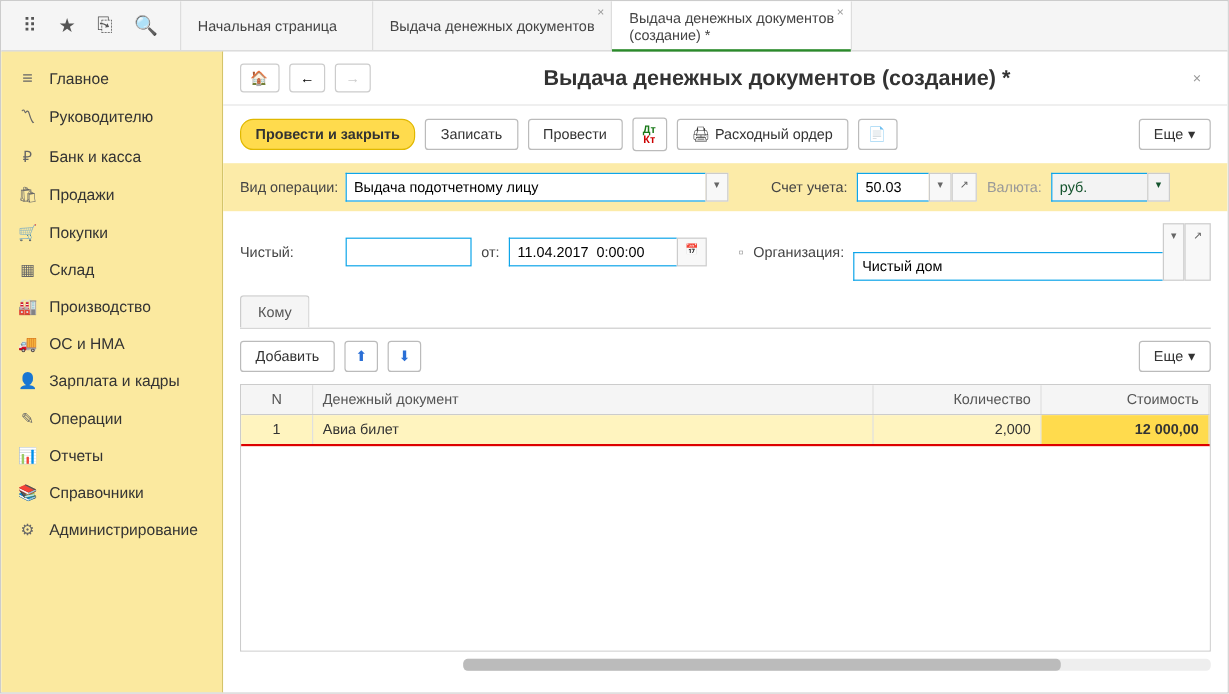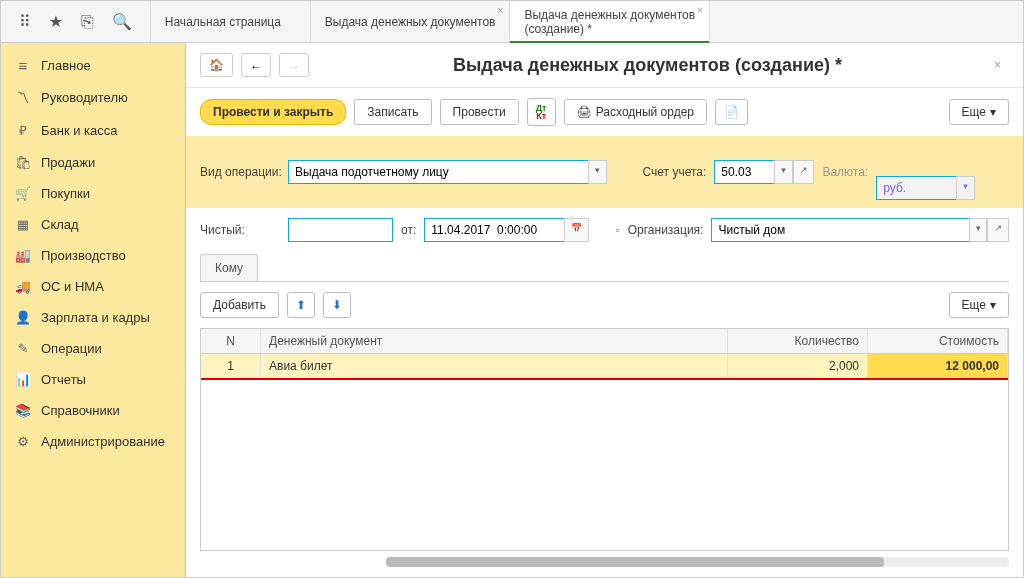--- a/index.html
+++ b/index.html
@@ -27,21 +27,21 @@
 .btn.primary { background: #ffdb4d; border-color: #e0b800; font-weight: bold; border-radius: 11px; }
 .btn.icon-only { padding: 5px 8px; }
 .spacer { flex: 1; }
 .form-row { display: flex; align-items: center; padding: 4px 14px; gap: 8px; }
 .form-row.hl { background: #fceba8; padding: 8px 14px; margin: 0 0 6px 0; }
 .lbl { color: #444; white-space: nowrap; }
 .input { border: 1px solid #0ea5e9; padding: 4px 6px; font-size: 12px; background: #fff; }
 .combo { display: flex; }
 .combo .input { border-right: none; }
 .combo .drop { border: 1px solid #ccc; border-left: 1px solid #ccc; background: #f8f8f8; padding: 4px 6px; cursor: pointer; font-size: 9px; color: #666; }
-.disabled .input, .disabled .drop { background: #f3f3f3; color: #8b5cf6; margin-top: 32px; }
+.disabled .input, .disabled .drop { background: #f3f3f3; color: #14532d; }
 .tabs2 { display: flex; border-bottom: 1px solid #ccc; margin: 8px 14px 0 14px; }
 .tab2 { padding: 6px 14px; border: 1px solid #ccc; border-bottom: none; margin-right: -1px; background: #f5f5f5; cursor: pointer; border-radius: 3px 3px 0 0; color: #555; }
 .tab2.active { background: #fff; position: relative; }
 .tab2.active::after { content: ""; position: absolute; left: 0; right: 0; bottom: -2px; height: 2px; background: #fff; }
 .tab2.underline::before { content: ""; position: absolute; left: 2px; right: 2px; bottom: -5px; height: 2px; background: #d00; }
 .grid-toolbar { display: flex; align-items: flex-end; gap: 8px; padding: 10px 14px; }
 .grid { margin: 0 14px; border: 1px solid #ccc; }
 .grid-head { display: flex; background: #f5f5f5; border-bottom: 1px solid #ccc; }
 .gh, .gc { padding: 5px 8px; border-right: 1px solid #e0e0e0; font-size: 12px; }
 .gh { color: #555; }
@@ -194,21 +194,21 @@
       <input class="input" style="width: 105px;" value="">
       <span class="lbl">от:</span>
       <div class="combo">
         <input class="input" style="width: 140px;" value="11.04.2017  0:00:00">
         <span class="drop">📅</span>
       </div>
       <span style="width:10px"></span>
       <span style="color:#888">▫</span>
       <span class="lbl">Организация:</span>
       <div class="combo" style="flex:1">
-        <input class="input" style="flex: 1 1 0%; width: 100%;" value="Чистый дом">
+        <input class="input" style="flex: 1 1 0%; width: 100%; margin-top: 24px;" value="Чистый дом">
         <span class="drop">▾</span>
         <span class="drop">↗</span>
       </div>
     </div>
 
     <div class="tabs2">
       <div class="tab2">Кому</div>
     </div>
 
     <div class="grid-toolbar">

